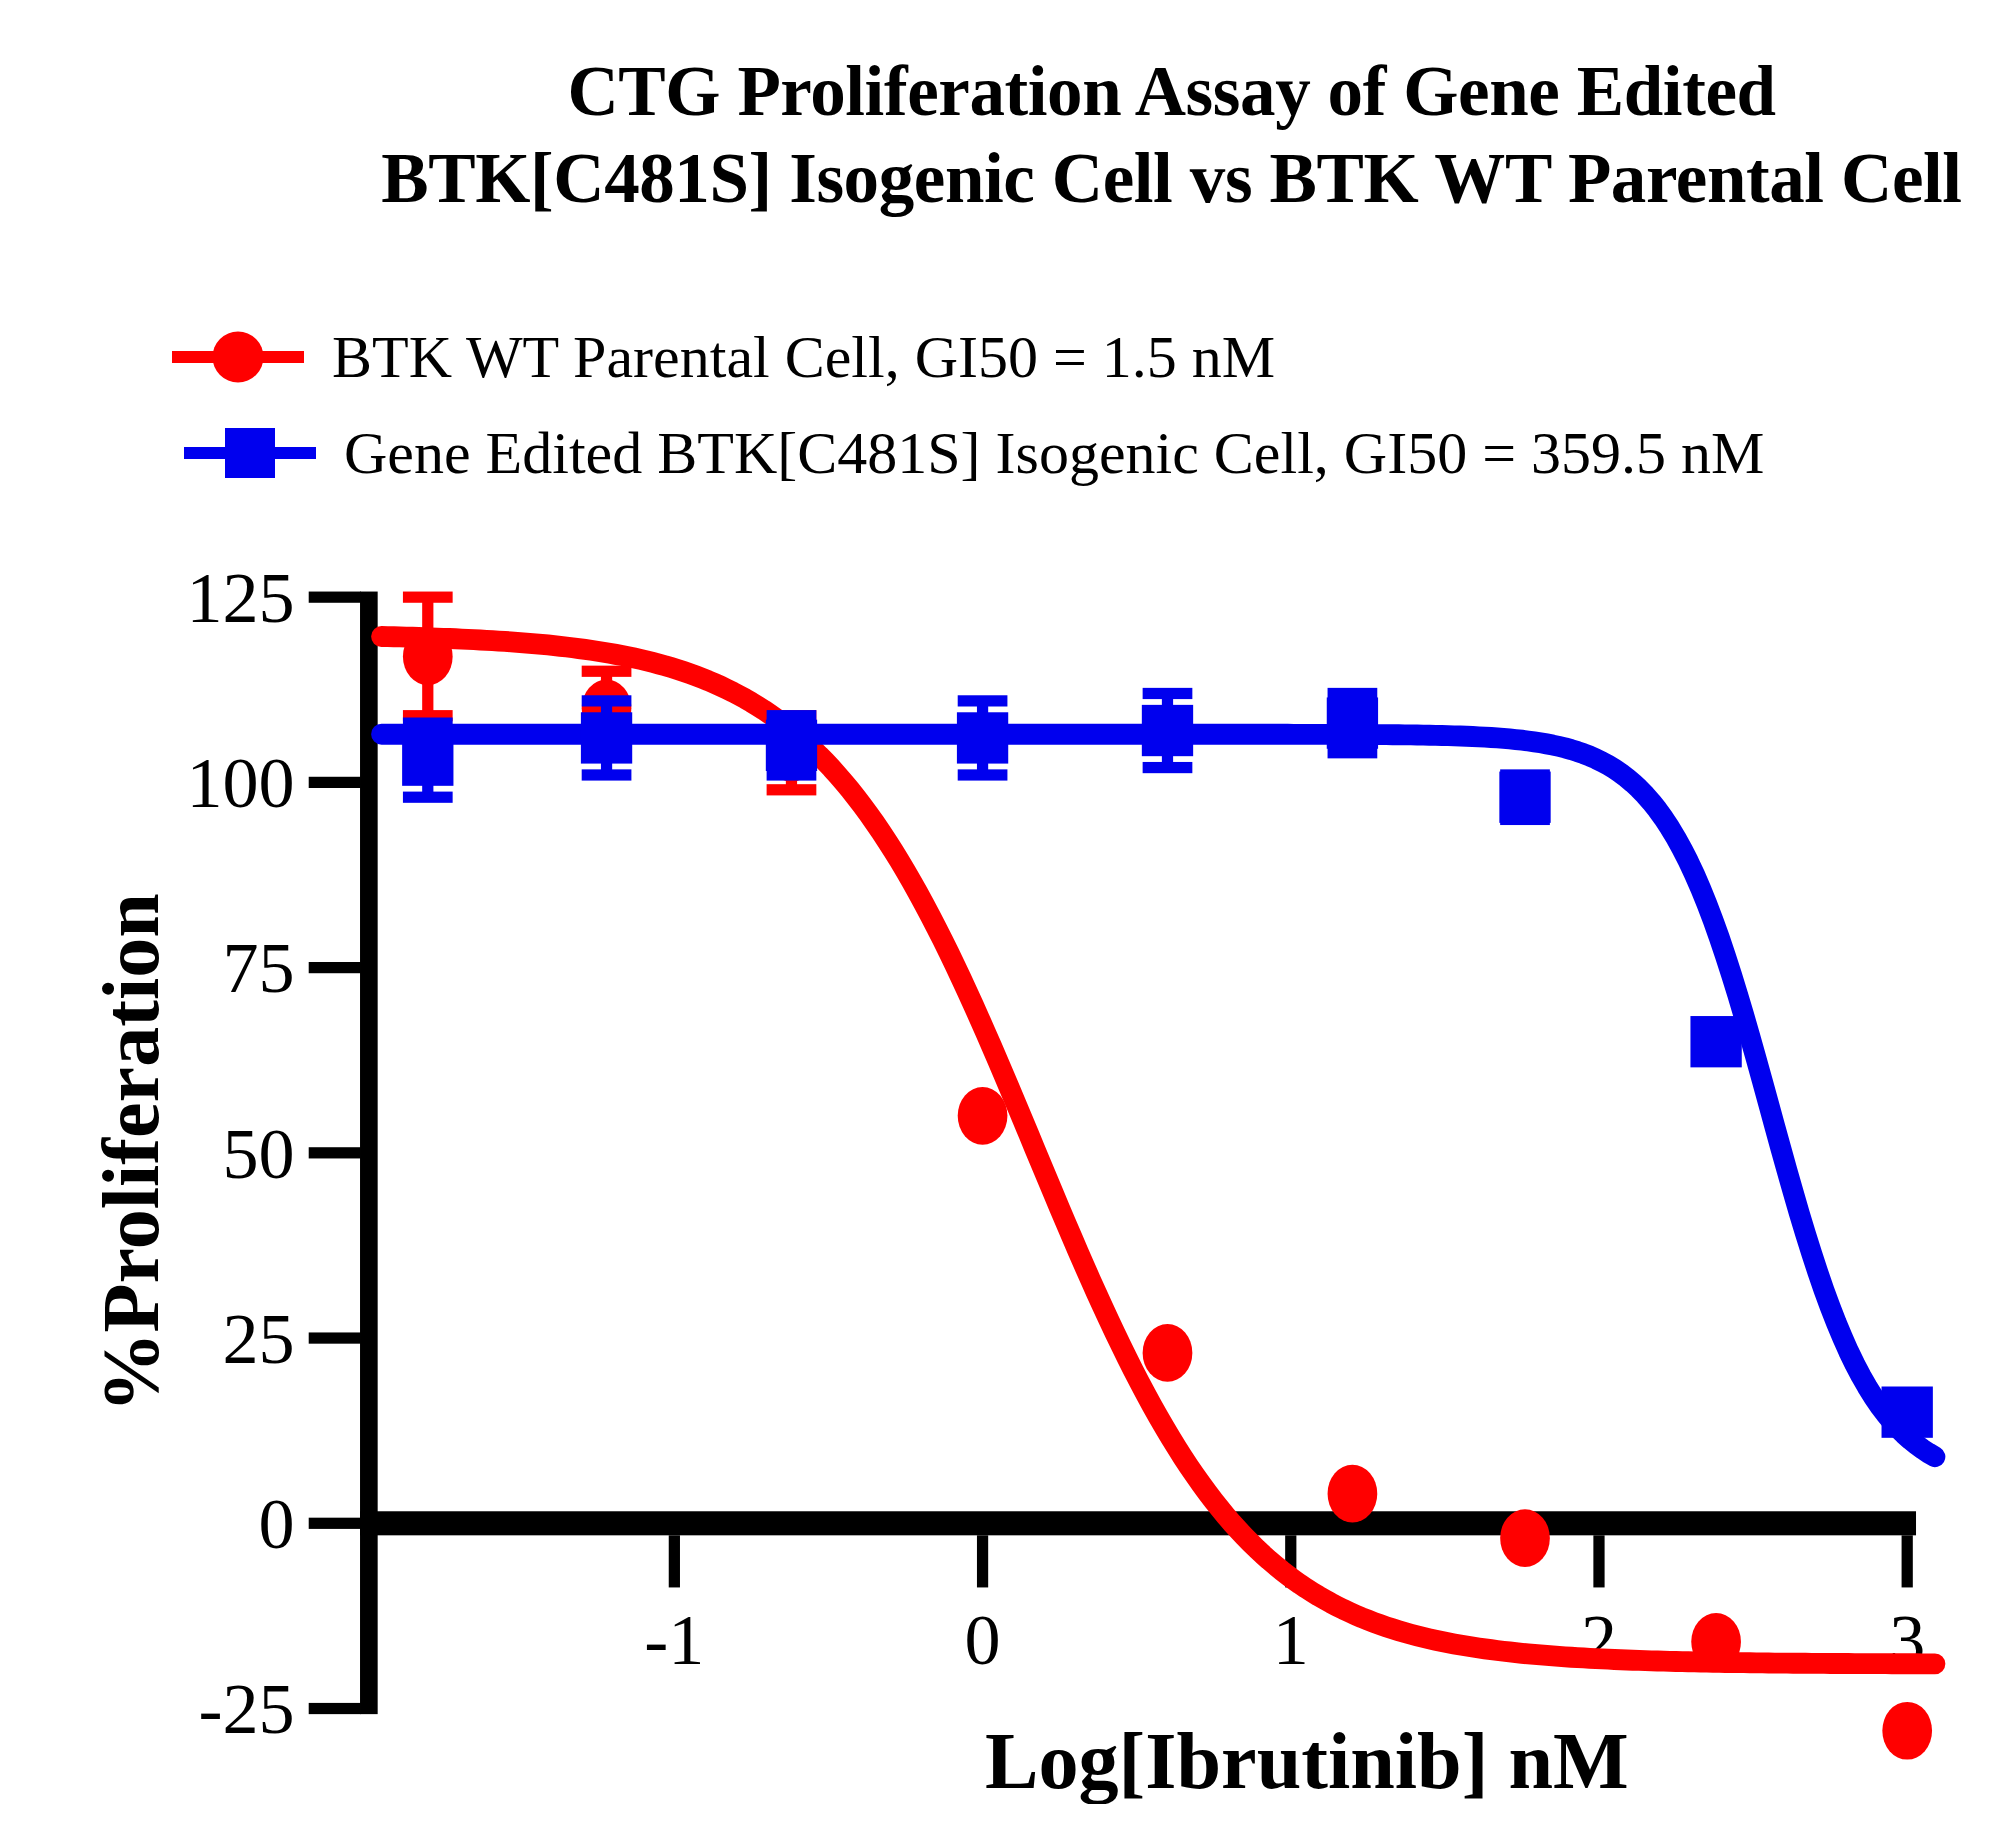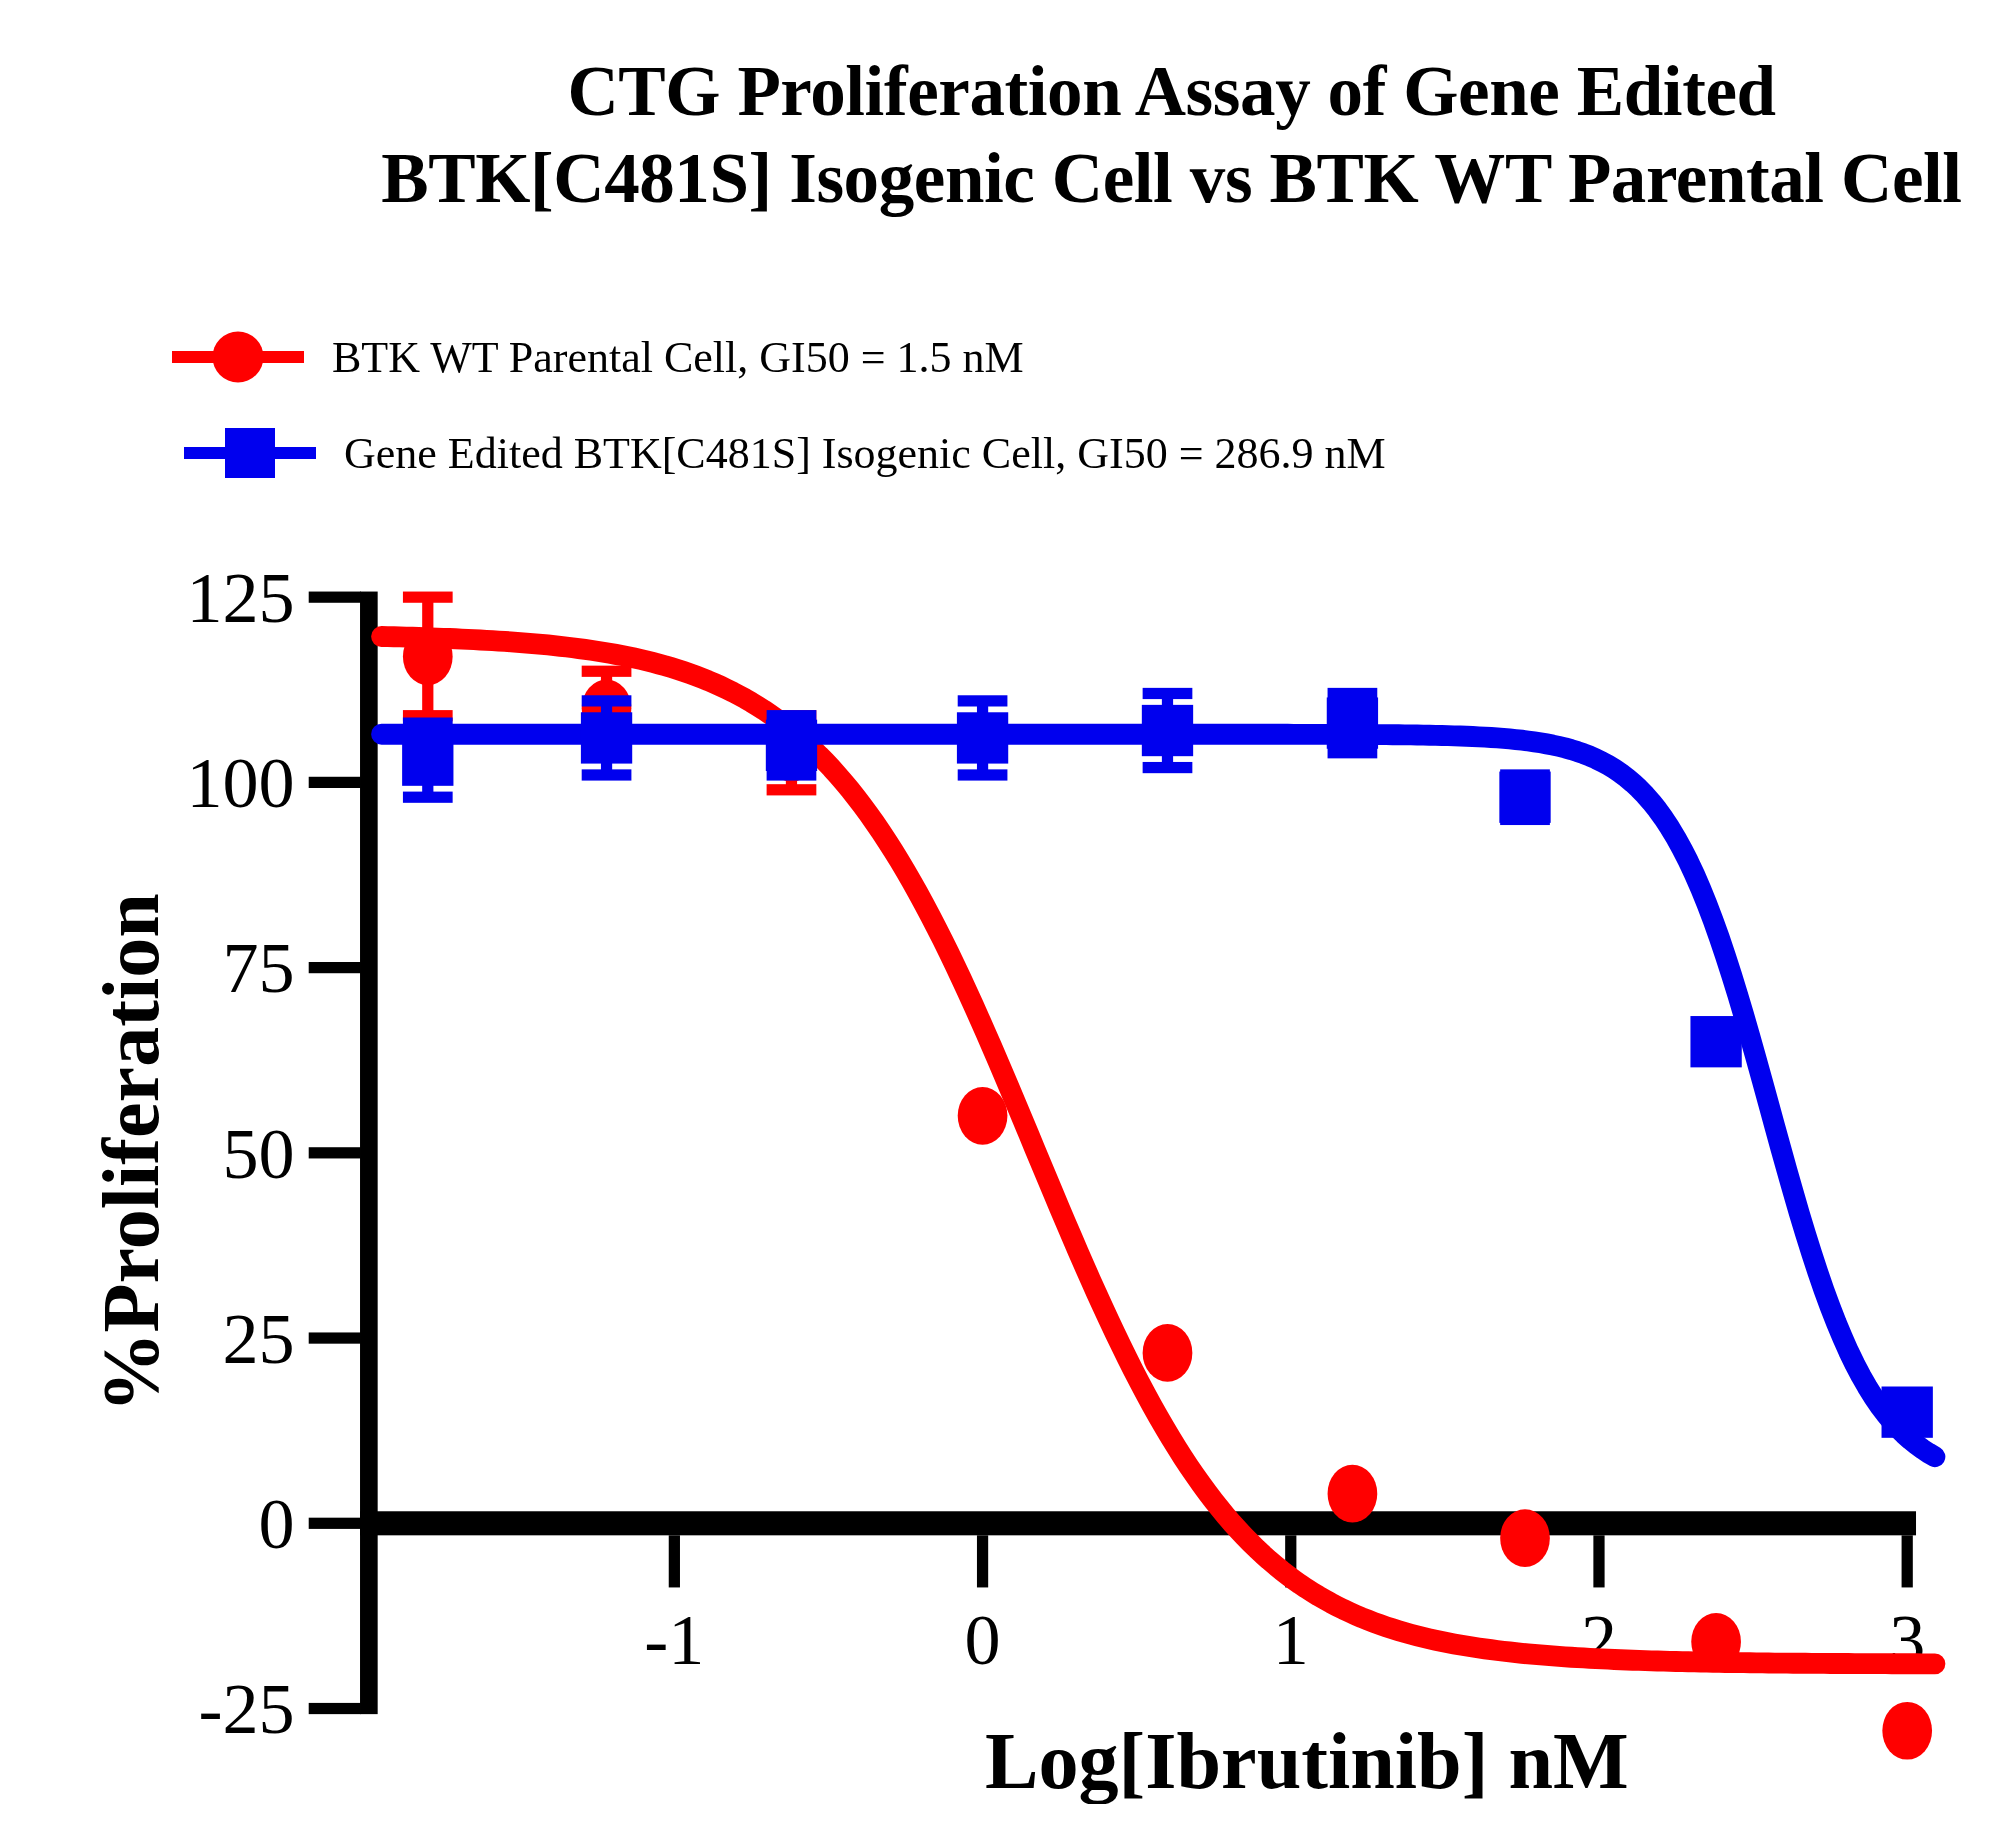--- a/index.html
+++ b/index.html
@@ -12,21 +12,21 @@
   }
   .legend{position:absolute;left:172px;top:309px;width:2125px;}
   .legend-row{display:flex;align-items:center;height:96px;}
   .legend-row.r2{padding-left:12px;}
   .legend-key{width:132px;height:48px;position:relative;flex:0 0 auto;}
   .legend-line{position:absolute;left:0;top:50%;transform:translateY(-50%);
     width:132px;height:12px;}
   .legend-mark{position:absolute;left:50%;top:50%;transform:translate(-50%,-50%);}
   .legend-mark.circle{width:51px;height:51px;border-radius:50%;}
   .legend-mark.square{width:50px;height:50px;}
-  .legend-label{font-family:"Liberation Serif",serif;font-size:44px;color:#000;
+  .legend-label{font-family:"Liberation Serif",serif;font-size:60px;color:#000;
     white-space:nowrap;padding-left:28px;}
   .plot{position:absolute;left:0;top:553px;width:2343px;height:1243px;}
   svg{display:block;}
   .axis-num{font-family:"Liberation Serif",serif;font-size:180px;fill:#000;}
   .axis-title{font-family:"Liberation Serif",serif;font-weight:bold;font-size:200px;fill:#000;}
 </style>
 </head>
 <body>
 
 <div class="wrap">
@@ -42,21 +42,21 @@
         <span class="legend-line" style="background:#FF0000"></span>
         <span class="legend-mark circle" style="background:#FF0000"></span>
       </span>
       <span class="legend-label">BTK WT Parental Cell, GI50  = 1.5 nM</span>
     </div>
     <div class="legend-row r2">
       <span class="legend-key">
         <span class="legend-line" style="background:#0000EE"></span>
         <span class="legend-mark square" style="background:#0000EE"></span>
       </span>
-      <span class="legend-label">Gene Edited BTK[C481S] Isogenic Cell, GI50 = 286.9 nM</span>
+      <span class="legend-label">Gene Edited BTK[C481S] Isogenic Cell, GI50 = 359.5 nM</span>
     </div>
   </div>
 
   <div class="plot">
     <svg id="chart-svg" width="2343" height="1251" viewBox="0 0 5844 3120">
         <rect x="898" y="96" width="44" height="2800" fill="#000"></rect>
         <rect x="770" y="96" width="130" height="28" fill="#000"></rect>
         <text x="735" y="172" text-anchor="end" class="axis-num">125</text>
         <rect x="770" y="558" width="130" height="28" fill="#000"></rect>
         <text x="735" y="634" text-anchor="end" class="axis-num">100</text>

